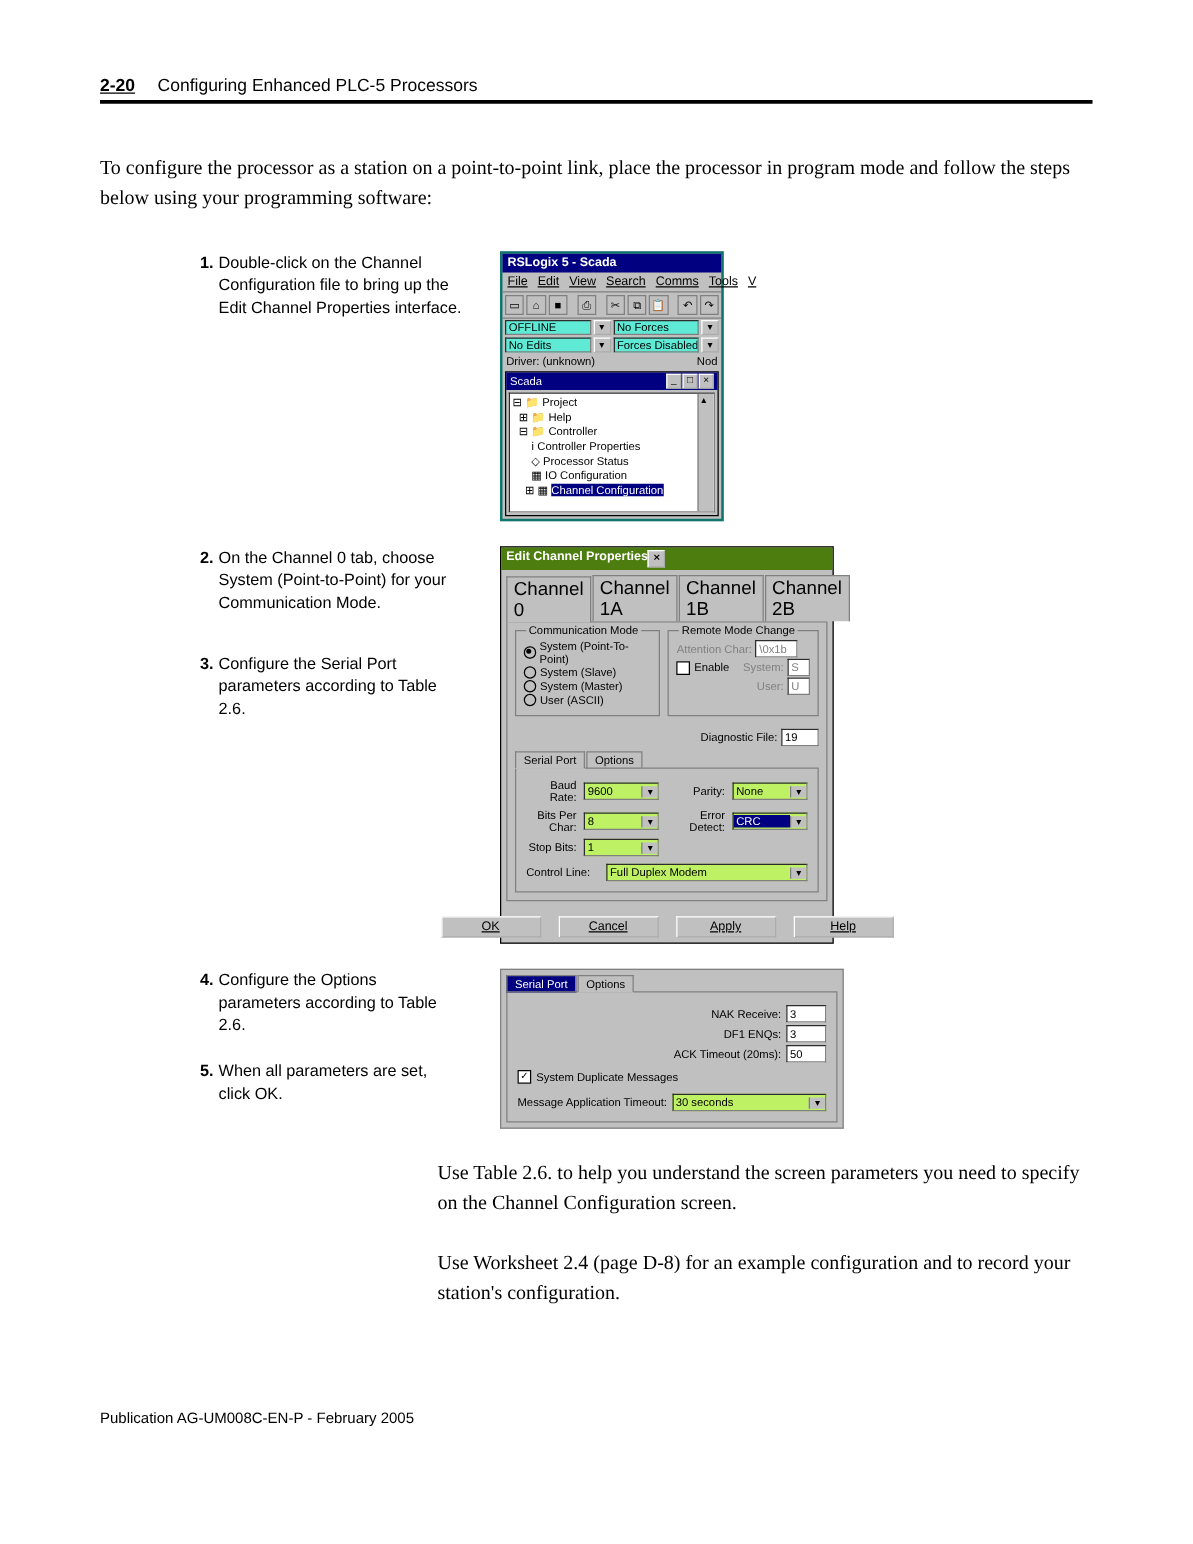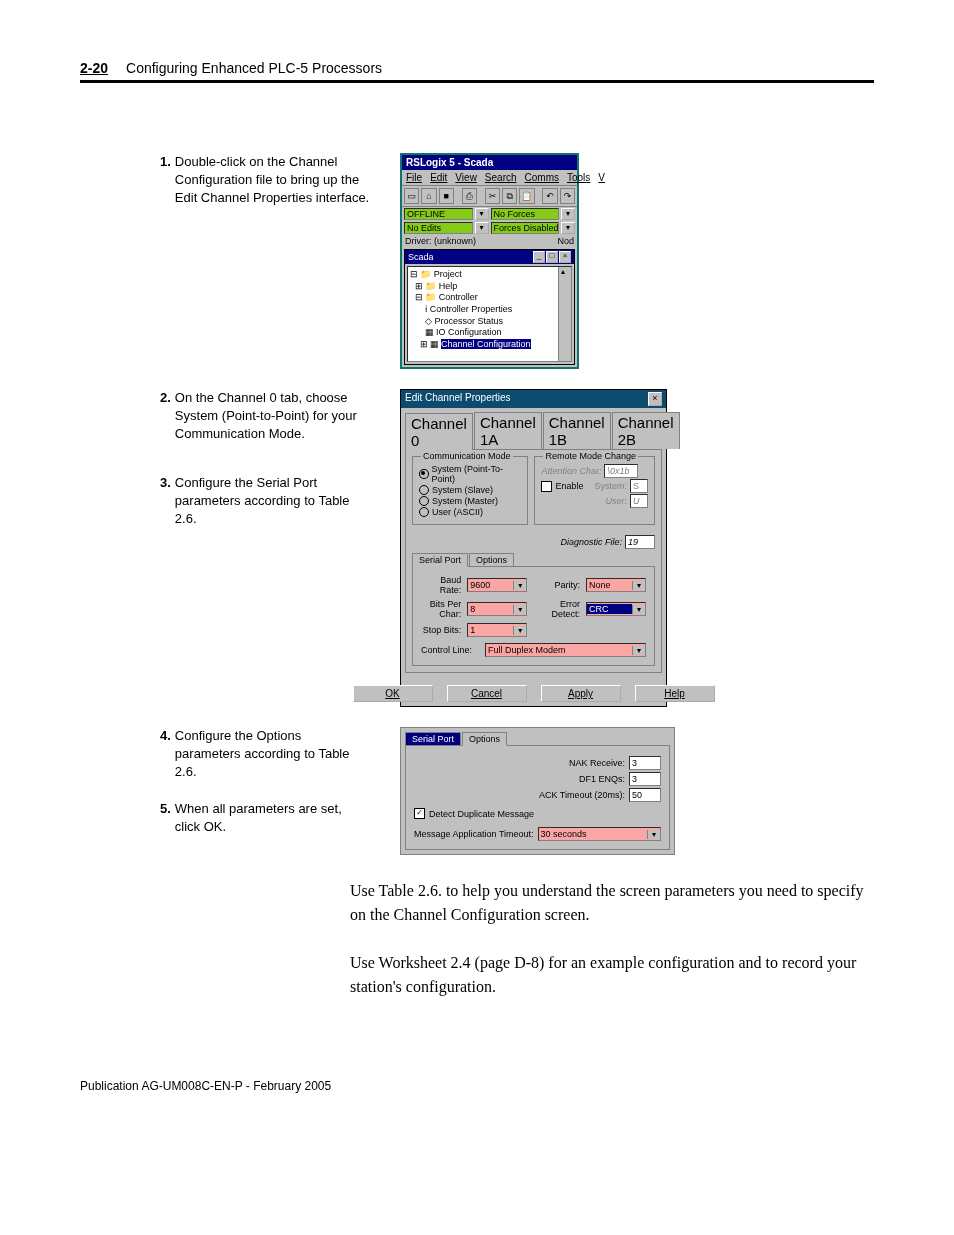--- a/index.html
+++ b/index.html
@@ -104,21 +104,21 @@
     padding: 2px;
     border-bottom: 1px solid #808080;
   }
   .tb-btn {
     width: 14px; height: 14px; border: 1px solid #808080; background:#c0c0c0;
     display:flex; align-items:center; justify-content:center;
     font-size:9px;
   }
   .status-row { display:flex; gap:2px; padding:1px 2px; }
   .status-field {
-    background:#84cc16; border:1px inset #808080; font-size:9px; padding:0 2px;
+    background:#5eead4; border:1px inset #808080; font-size:9px; padding:0 2px;
     flex:1; white-space:nowrap; overflow:hidden;
   }
   .dd-btn { width:12px; border:1px outset #fff; background:#c0c0c0; font-size:8px; text-align:center; }
   .driver-row { font-size:9px; padding:1px 3px; display:flex; justify-content:space-between;}
   .inner-win {
     margin: 2px; border:1px solid #000; background:#c0c0c0;
   }
   .inner-title {
     background:#000080; color:#fff; font-size:9px; padding:1px 3px;
     display:flex; justify-content:space-between; align-items:center;
@@ -131,38 +131,38 @@
   }
   .tree-line { white-space:nowrap; }
   .tree .sel { background:#000080; color:#fff; }
   .tree-scroll { position:absolute; right:0; top:0; bottom:0; width:12px; background:#c0c0c0; border-left:1px solid #808080;}
   .tree-scroll::before { content:"▴"; position:absolute; top:0; left:2px; font-size:8px;}
   
   .dlg {
     border:1px solid #000; background:#c0c0c0; width:265px;
     font-family: 'MS Sans Serif', Arial, sans-serif; font-size:10px;
   }
-  .dlg-title { background:#0c4a6e; color:#fff; font-weight:normal; padding:2px 4px; display:flex; justify-content:space-between;}
+  .dlg-title { background:#4d7c0f; color:#fff; font-weight:bold; padding:2px 4px; display:flex; }
   .dlg-close { background:#c0c0c0; color:#000; border:1px outset #fff; width:12px; height:12px; font-size:9px; text-align:center; line-height:10px;}
   .tabs { display:flex; padding:4px 4px 0 4px; font-size:15px;}
   .tab { border:1px solid #808080; border-bottom:none; padding:1px 5px; background:#c0c0c0; margin-right:1px;}
   .tab.active { background:#c0c0c0; position:relative; top:1px;}
   .dlg-body { border:1px solid #808080; margin:0 4px 4px 4px; padding:6px; background:#c0c0c0;}
   .group { border:1px solid #808080; padding:6px 6px 6px 6px; margin-bottom:6px; position:relative; font-size:9px;}
   .group-title { position:absolute; top:-6px; left:8px; background:#c0c0c0; padding:0 2px; font-size:9px;}
   .radio-row, .chk-row { display:flex; align-items:center; gap:3px; margin:1px 0; font-size:9px;}
   .radio { width:8px; height:8px; border:1px solid #000; border-radius:50%; display:inline-block; position:relative;}
   .radio.checked::after{content:""; width:4px; height:4px; background:#000; border-radius:50%; position:absolute; top:1px; left:1px;}
   .chk { width:9px; height:9px; border:1px solid #000; background:#fff; display:inline-block; font-size:8px; line-height:8px; text-align:center;}
   .two-group { display:flex; gap:6px;}
   .two-group .group { flex:1;}
   .grey-text { color:#808080; }
-  .field-row { display:flex; align-items:center; gap:3px; font-size:9px; margin:1px 0;font-style:italic;}
+  .field-row { display:flex; align-items:center; gap:3px; font-size:9px; margin:1px 0;}
   .txt { background:#fff; border:1px inset #808080; padding:0 2px; font-size:9px; height:12px; line-height:12px;}
-  .dd { background:#fca5a5; border:1px inset #808080; font-size:9px; height:12px; display:flex; align-items:center;}
+  .dd { background:#bef264; border:1px inset #808080; font-size:9px; height:12px; display:flex; align-items:center;}
   .dd .val { flex:1; padding:0 2px; }
   .dd .ar { width:12px; background:#c0c0c0; border-left:1px solid #808080; text-align:center; font-size:8px;}
   .sel-dark { background:#000080; color:#fff; }
   .subtabs { display:flex; margin:4px 0 0 0; font-size:9px;}
   .subtab { border:1px solid #808080; padding:1px 6px; background:#c0c0c0; margin-right:1px;}
   .subtab.active { border-bottom:1px solid #c0c0c0; position:relative;}
   .sub-body { border:1px solid #808080; padding:8px; margin-top:-1px;}
   .form-grid { display:grid; grid-template-columns: auto 60px auto 60px; gap:4px 6px; align-items:center; font-size:9px;}
   .form-grid .r { text-align:right;}
   .ctrl-line-row { display:flex; align-items:center; gap:4px; margin-top:6px; font-size:9px;}
@@ -197,20 +197,21 @@
 </head>
 <body>
 
 <div class="page">
   <div class="header-row">
     <span class="page-num">2-20</span>
     <span class="chapter-title">Configuring Enhanced PLC-5 Processors</span>
   </div>
 
   <div class="two-col">
+    <div class="intro-text">To configure the processor as a station on a point-to-point link, place the processor in program mode and follow the steps below using your programming software:</div>
   </div>
 
   <div class="steps-block">
     <div class="steps-text">
       <div class="step">
         <span class="step-num">1.</span>
         <span>Double-click on the Channel Configuration file to bring up the Edit Channel Properties interface.</span>
       </div>
     </div>
     <div class="screenshot-area">
@@ -420,21 +421,21 @@
           <div class="opts-row">
               <span>DF1 ENQs:</span>
               <span class="txt">3</span>
             </div>
           <div class="opts-row">
               <span>ACK Timeout (20ms):</span>
               <span class="txt">50</span>
             </div>
           <div class="opts-chk-row">
               <span class="chk">✓</span>
-              <span>Detect Duplicate Message</span>
+              <span>System Duplicate Messages</span>
             </div>
           <div class="opts-bottom">
             <span>Message Application Timeout:</span>
             <div class="dd">
                 <span class="val">30 seconds</span>
                 <span class="ar">▾</span>
               </div>
           </div>
         </div>
       </div>

